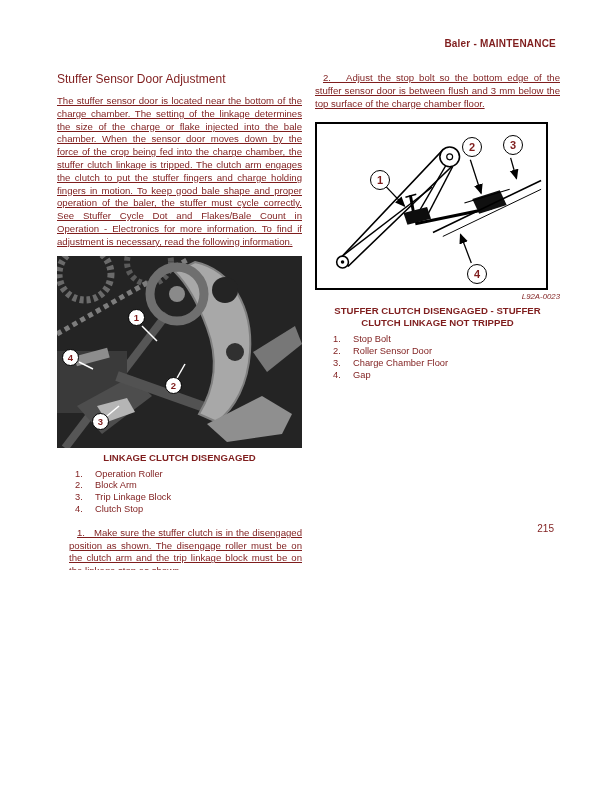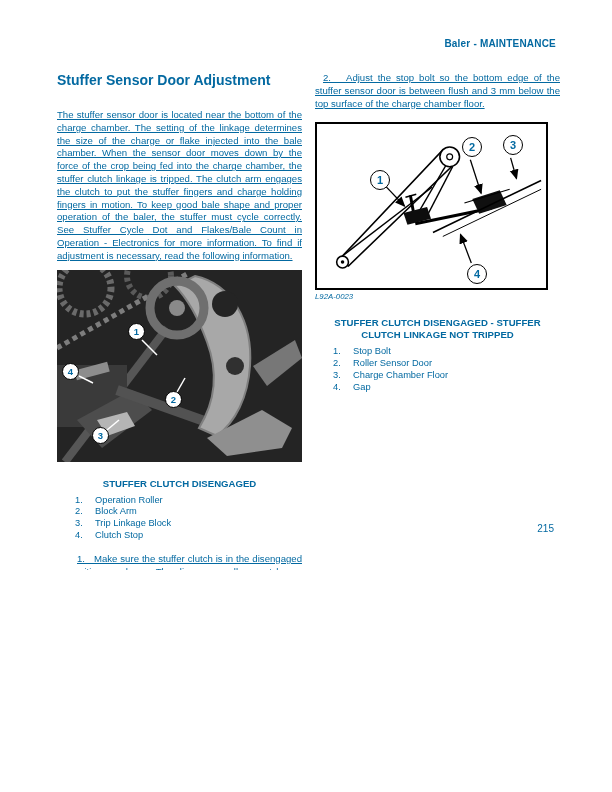--- a/index.html
+++ b/index.html
@@ -1,47 +1,47 @@
 <!DOCTYPE html>
 <html><head>
 <meta charset="utf-8">
 <style>
   * { margin:0; padding:0; box-sizing:border-box; }
   html,body { background:#ffffff; }
   .page {
     width:612px; height:570px; position:relative; margin:0 auto;
-    background:#ffffff; color:#0369a1;
+    background:#ffffff; color:#7f1d1d;
     font-family:"Liberation Sans", sans-serif;
     overflow:hidden;
   }
   .header {
     position:absolute; top:38px; right:56px;
     font-size:10px; font-weight:bold; letter-spacing:.2px;
   }
   .columns {
     position:absolute; top:72px; left:57px;
     display:flex; gap:13px;
   }
   .col { width:245px; }
-  .section-title { font-size:14px; font-weight:bold; margin-bottom:21px; }
+  .section-title { font-size:12px; font-weight:normal; margin-bottom:9px; }
   p.body {
     font-size:9.6px; line-height:12.8px; text-align:justify;text-decoration:underline;
   }
   p.step { text-indent:8px; }
   .figure {
     position:relative; width:245px; height:192px; margin-top:7px;
     background:#242424;
   }
   .figure svg, .diagram-wrap svg { display:block; width:100%; height:100%; }
   .fig-ref {
-    font-size:7.8px; font-style:italic; margin-top:2px;
+    font-size:7.8px; font-style:italic; text-align:right; margin-top:2px;
   }
   .fig-caption {
     font-size:9.6px; font-weight:bold; text-align:center;
-    margin-top:16px; line-height:12px; padding:0 14px;
+    margin-top:4px; line-height:12px; padding:0 14px;
   }
   .legend { margin:5px 0 0 18px; }
   .legend-row { display:flex; font-size:9.3px; line-height:11.8px; }
   .legend-num { flex:0 0 20px; }
   .step1 { margin-top:11px;margin-left:12px; }
   .diagram-wrap {
     position:relative; width:233px; height:168px;
     border:2px solid #000; margin-top:12px; background:#fff;
   }
   .callout {
@@ -94,21 +94,21 @@
           <line x1="120" y1="122" x2="128" y2="108" stroke="#ffffff" stroke-width="1.5"></line>
           <line x1="50" y1="160" x2="62" y2="150" stroke="#ffffff" stroke-width="1.5"></line>
           <line x1="22" y1="106" x2="36" y2="113" stroke="#ffffff" stroke-width="1.5"></line>
         </svg>
         <div class="callout photo-c" style="left:71px; top:53px;">1</div>
         <div class="callout photo-c" style="left:108px; top:121px;">2</div>
         <div class="callout photo-c" style="left:35px; top:157px;">3</div>
         <div class="callout photo-c" style="left:5px; top:93px;">4</div>
       </div>
 
-      <div class="fig-caption">STUFFER CLUTCH DISENGAGED</div>
+      <div class="fig-caption">LINKAGE CLUTCH DISENGAGED</div>
 
       <div class="legend">
         <div class="legend-row">
           <span class="legend-num">1.</span>
           <span>Operation Roller</span>
         </div>
         <div class="legend-row">
           <span class="legend-num">2.</span>
           <span>Block Arm</span>
         </div>

